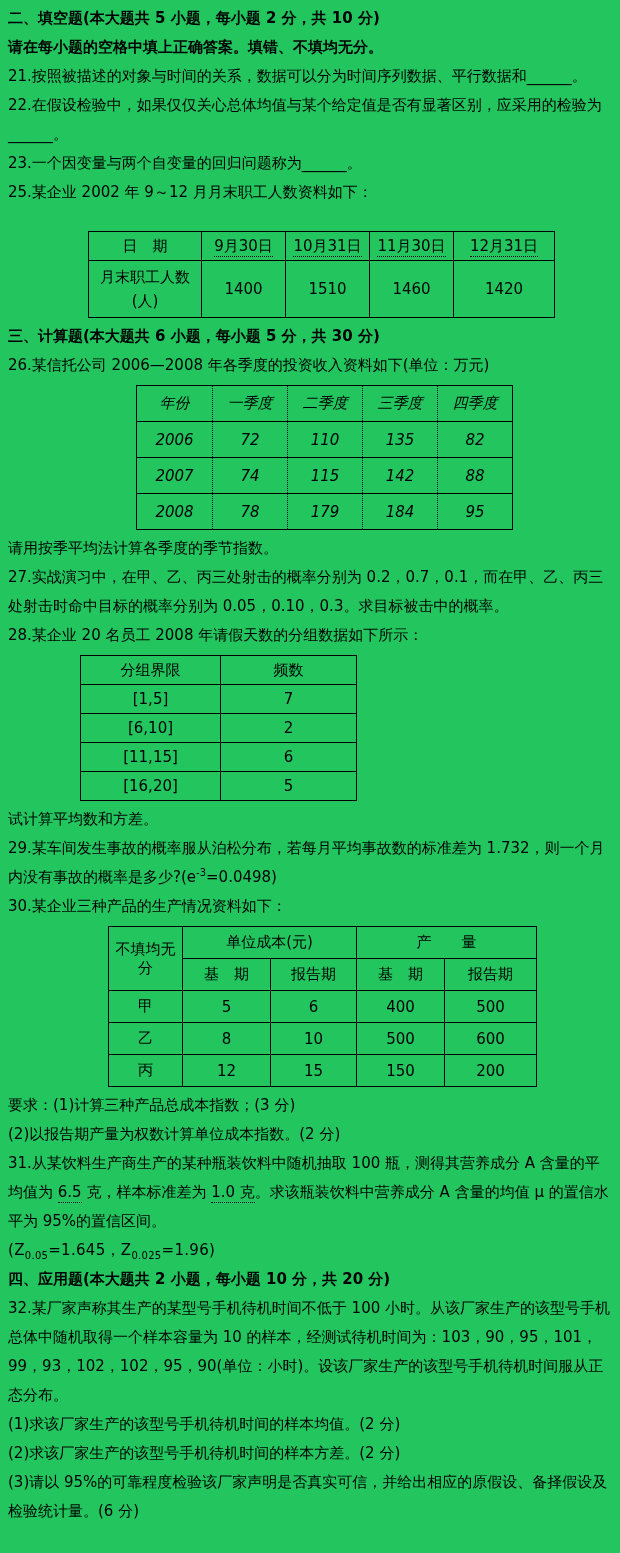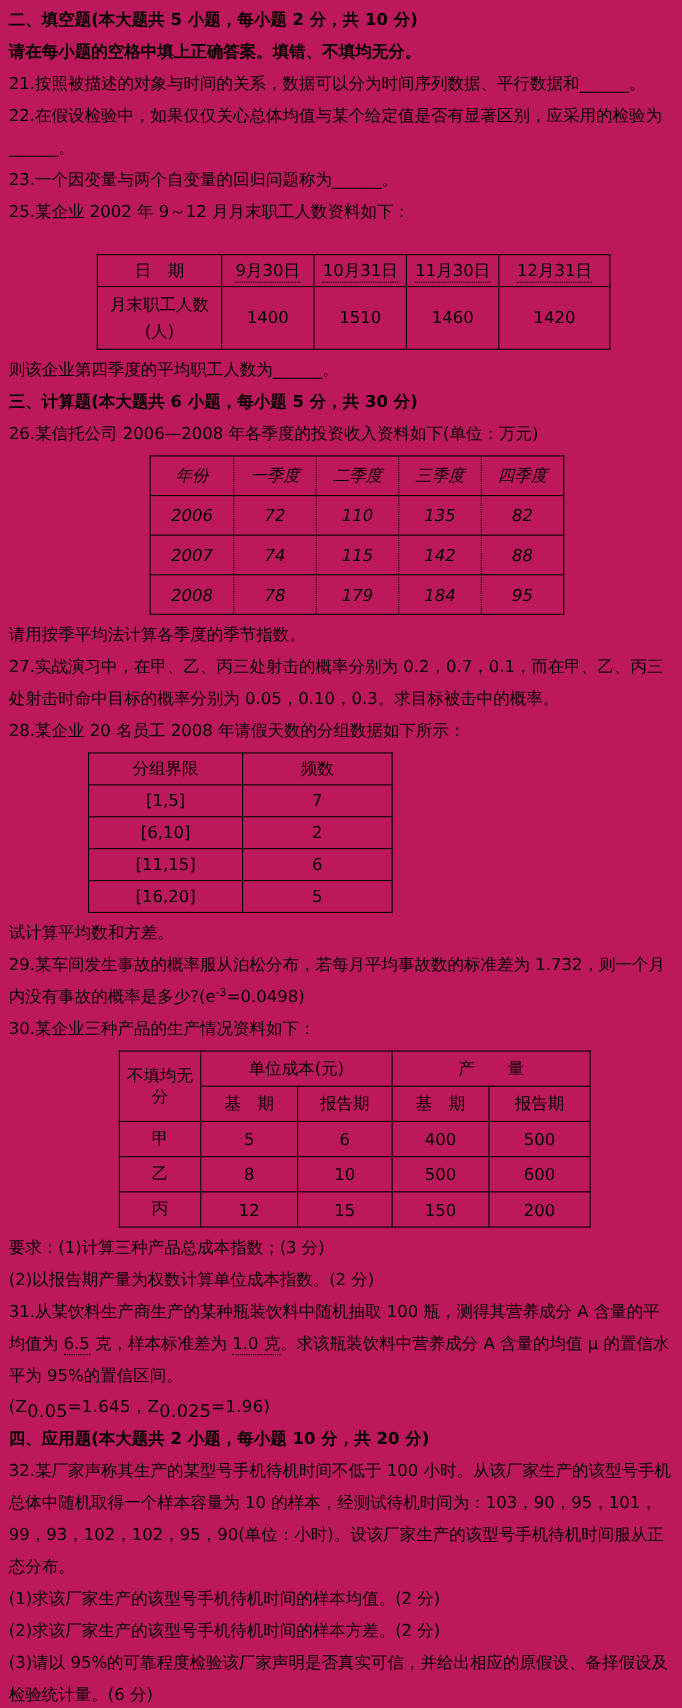--- a/index.html
+++ b/index.html
@@ -3,39 +3,39 @@
 <meta charset="utf-8">
 <style>
   html,body { margin:0; padding:0; background:#ffffff; }
   body { width:620px; height:1553px; overflow:hidden; }
   .page {
     box-sizing:border-box;
     width:620px; height:1553px;
     padding:4px 8px 0 8px;
     font-family:"DejaVu Sans", sans-serif;
     font-size:15px; color:#000000;
-    background:#be185d;
+    background:#22c55e;
   }
   p { margin:0; line-height:29px; }
   .bold { font-weight:bold; }
   .gap-top { margin-top:6px; }
   table { border-collapse:collapse; table-layout:fixed; font-size:15px; color:#000; }
   td { border:1px solid #000; text-align:center; padding:1px 3px; overflow:hidden; }
   .t25 { width:466px; margin:24px 0 4px 80px; }
   .t25 td { height:26px; }
   .t25 .tall { height:54px; line-height:24px; }
   .t26 { width:376px; margin:5px 0 4px 128px; }
   .t26 td { height:33px; border-left:1px dotted #000; border-right:1px dotted #000;font-style:italic; }
   .t26 td:first-child { border-left:1px solid #000; }
   .t26 td:last-child { border-right:1px solid #000; }
   .t28 { width:276px; margin:5px 0 4px 72px; }
   .t28 td { height:26px; }
   .t30 { width:428px; margin:5px 0 4px 100px; }
   .t30 td { height:29px; }
-  sub { font-size:16px; line-height:0; }
+  sub { font-size:10px; line-height:0; }
   sup { font-size:10px; line-height:0; }
   .dotu { border-bottom:1px dotted #000; padding-bottom:1px; }
   .formula { letter-spacing:0.3px; }
 </style>
 </head>
 <body>
 
 <div class="page">
 
   <p class="bold">二、填空题(本大题共 5 小题，每小题 2 分，共 10 分)</p>
@@ -67,21 +67,20 @@
         <span>月末职工人数</span><br>
         <span>(人)</span>
       </td>
       <td class="tall">1400</td>
       <td class="tall">1510</td>
       <td class="tall">1460</td>
       <td class="tall">1420</td>
     </tr>
   </tbody>
     </table>
-  <p>则该企业第四季度的平均职工人数为______。</p>
 
   <p class="bold">三、计算题(本大题共 6 小题，每小题 5 分，共 30 分)</p>
 
   <p>26.某信托公司 2006—2008 年各季度的投资收入资料如下(单位：万元)</p>
   <table class="t26">
     <colgroup>
         <col style="width:76px">
         <col style="width:75px">
         <col style="width:75px">
         <col style="width:75px">

